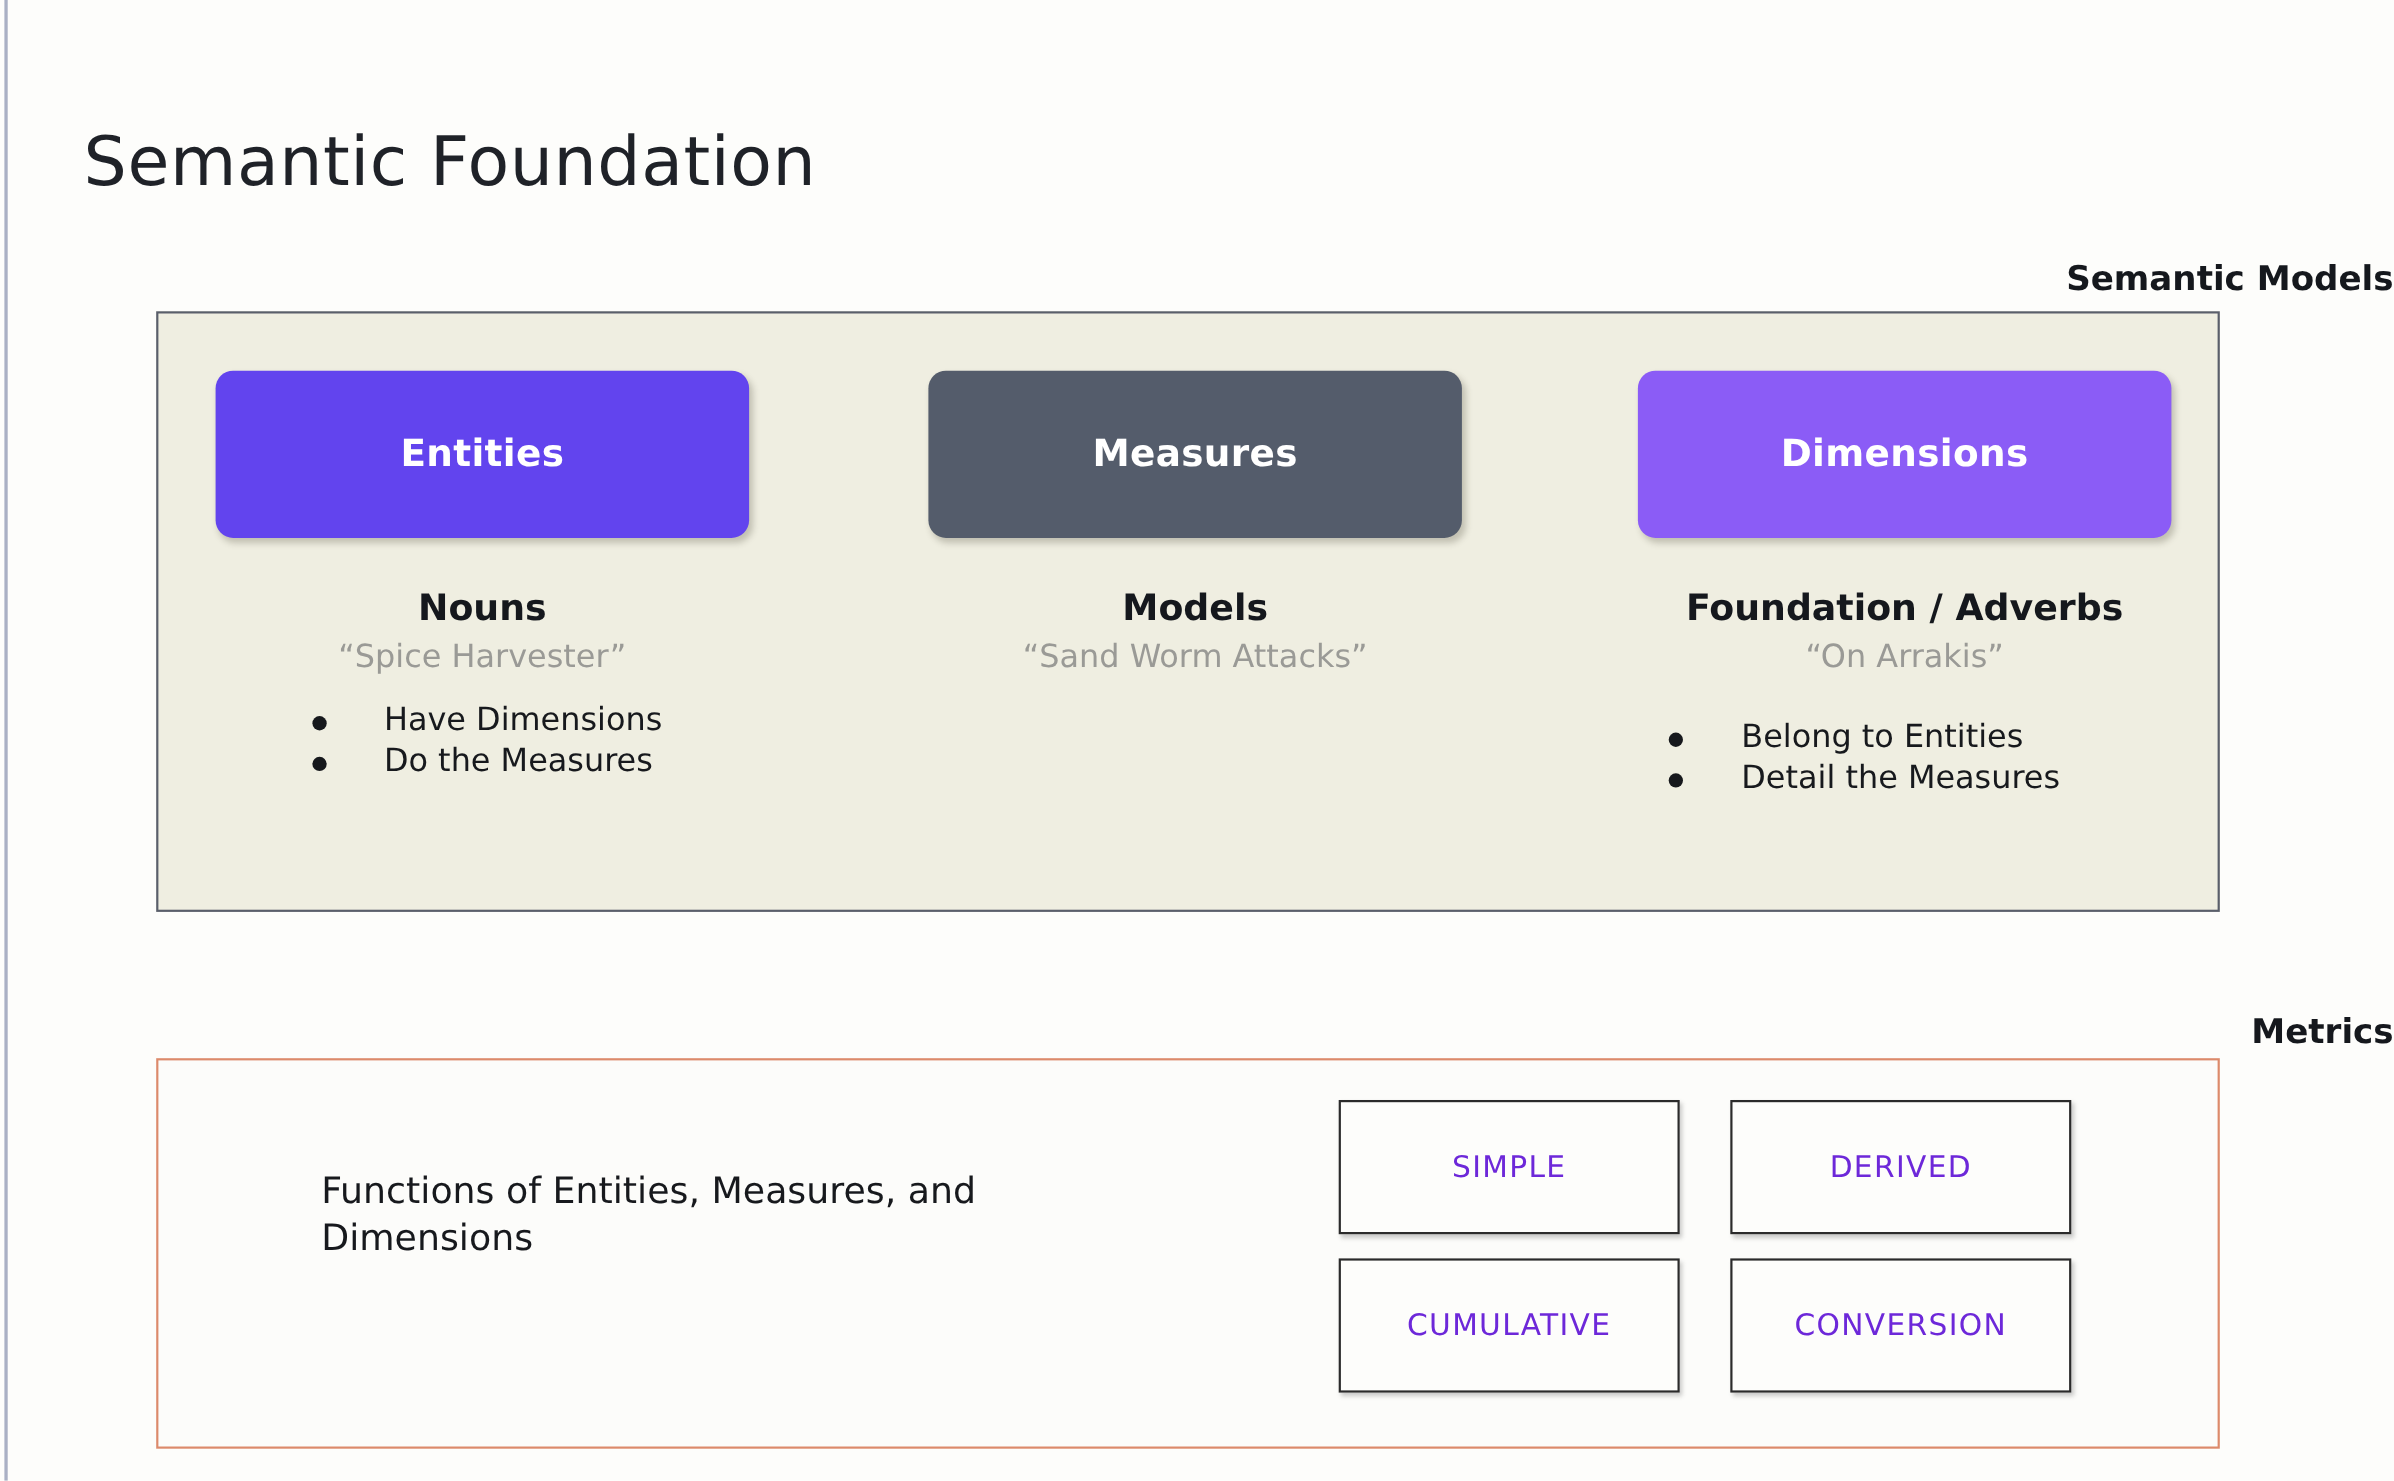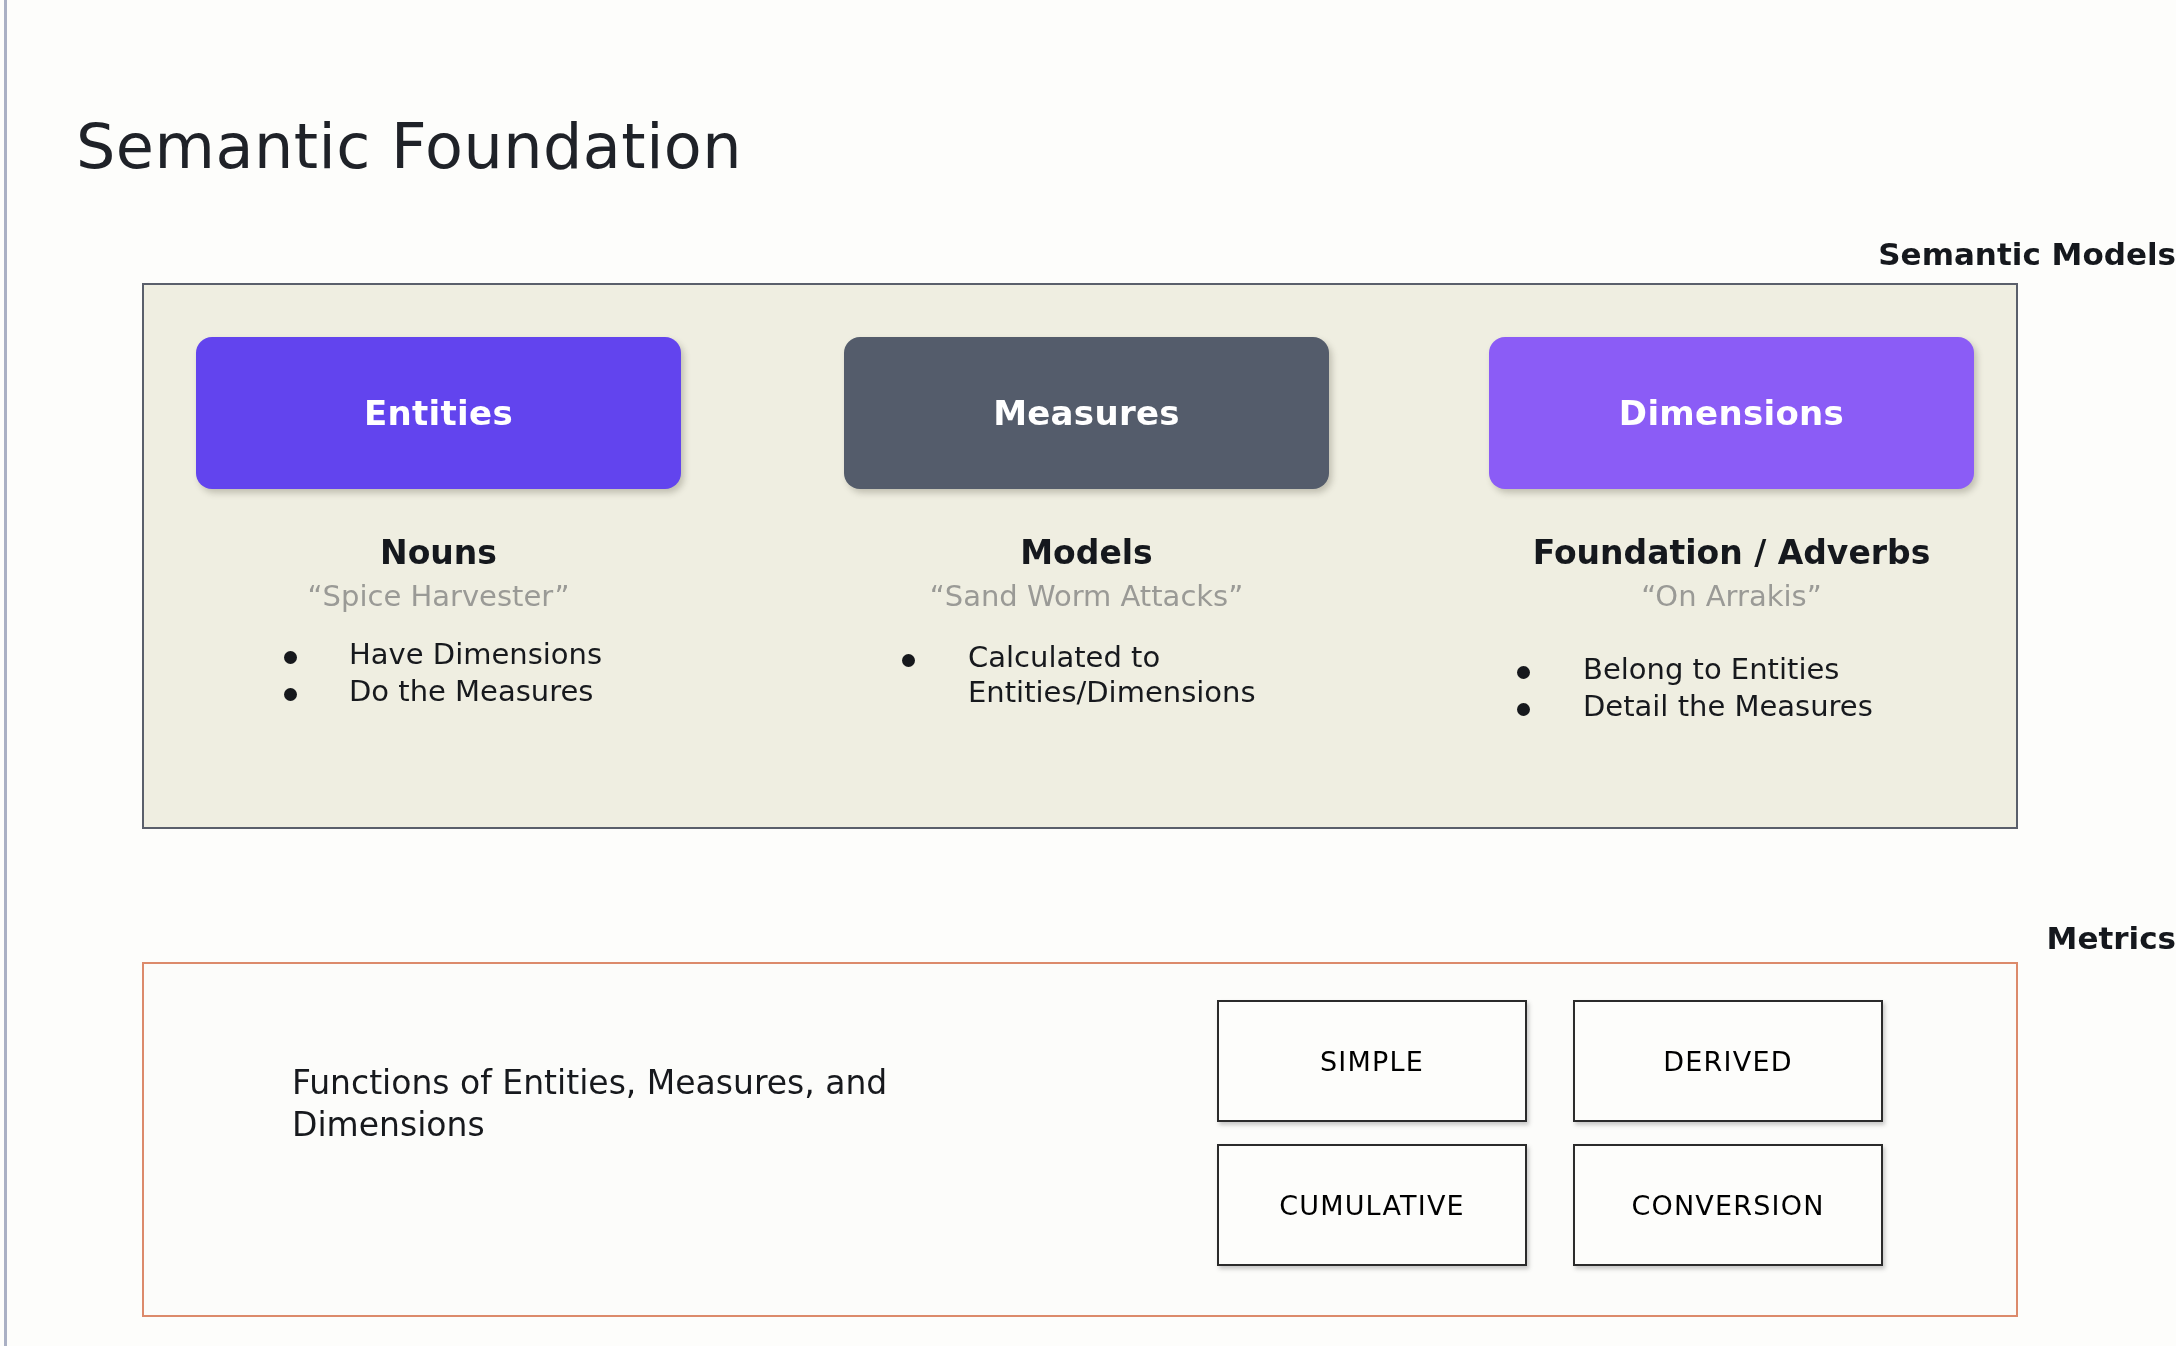--- a/index.html
+++ b/index.html
@@ -188,21 +188,21 @@
     background: #fdfdfb;
     display: flex;
     align-items: center;
     justify-content: center;
     box-shadow: 2px 3px 4px rgba(70,70,70,0.28);
     box-sizing: border-box;
   }
   .metric-label {
     font-size: 27px;
     font-weight: 400;
-    color: #000000;
+    color: #6d28d9;
     letter-spacing: 1.2px;
   }
 </style>
 </head>
 <body>
 
 <div class="edge-rule"></div>
 
 <h1 class="slide-title">Semantic Foundation</h1>
 
@@ -227,27 +227,20 @@
       </li>
     </ul>
   </div>
 
   <div class="model-col" id="col-measures">
     <div class="pill" style="background: rgb(84, 92, 107);">
       <span class="pill-label">Measures</span>
     </div>
     <div class="part-of-speech">Models</div>
     <div class="example-quote">“Sand Worm Attacks”</div>
-    <ul class="bullet-list">
-      <li class="bullet-row">
-        <span class="bullet-dot"></span>
-        <span class="bullet-text" style="white-space: pre-line;">Calculated to
-Entities/Dimensions</span>
-      </li>
-    </ul>
   </div>
 
   <div class="model-col" id="col-dimensions">
     <div class="pill" style="background: #8b5cf6;">
       <span class="pill-label">Dimensions</span>
     </div>
     <div class="part-of-speech">Foundation / Adverbs</div>
     <div class="example-quote">“On Arrakis”</div>
     <ul class="bullet-list">
       <li class="bullet-row">

